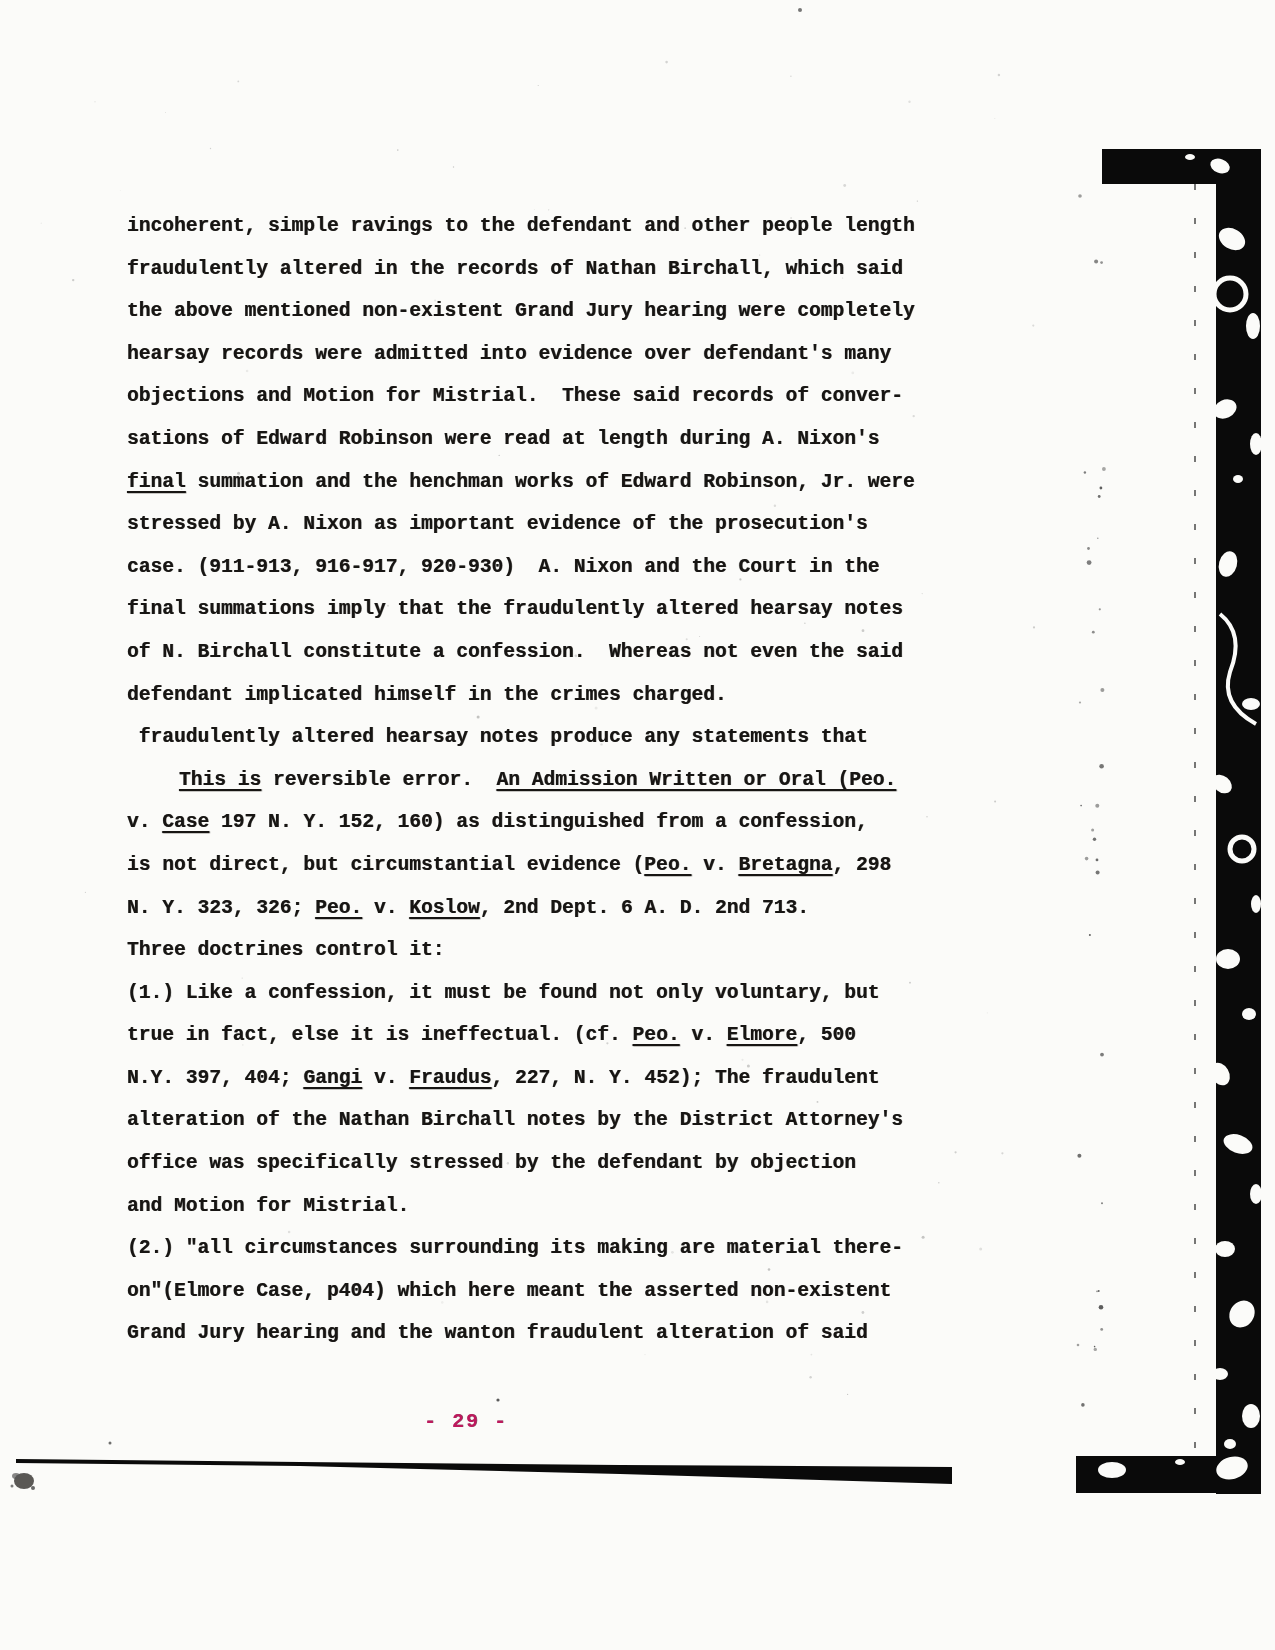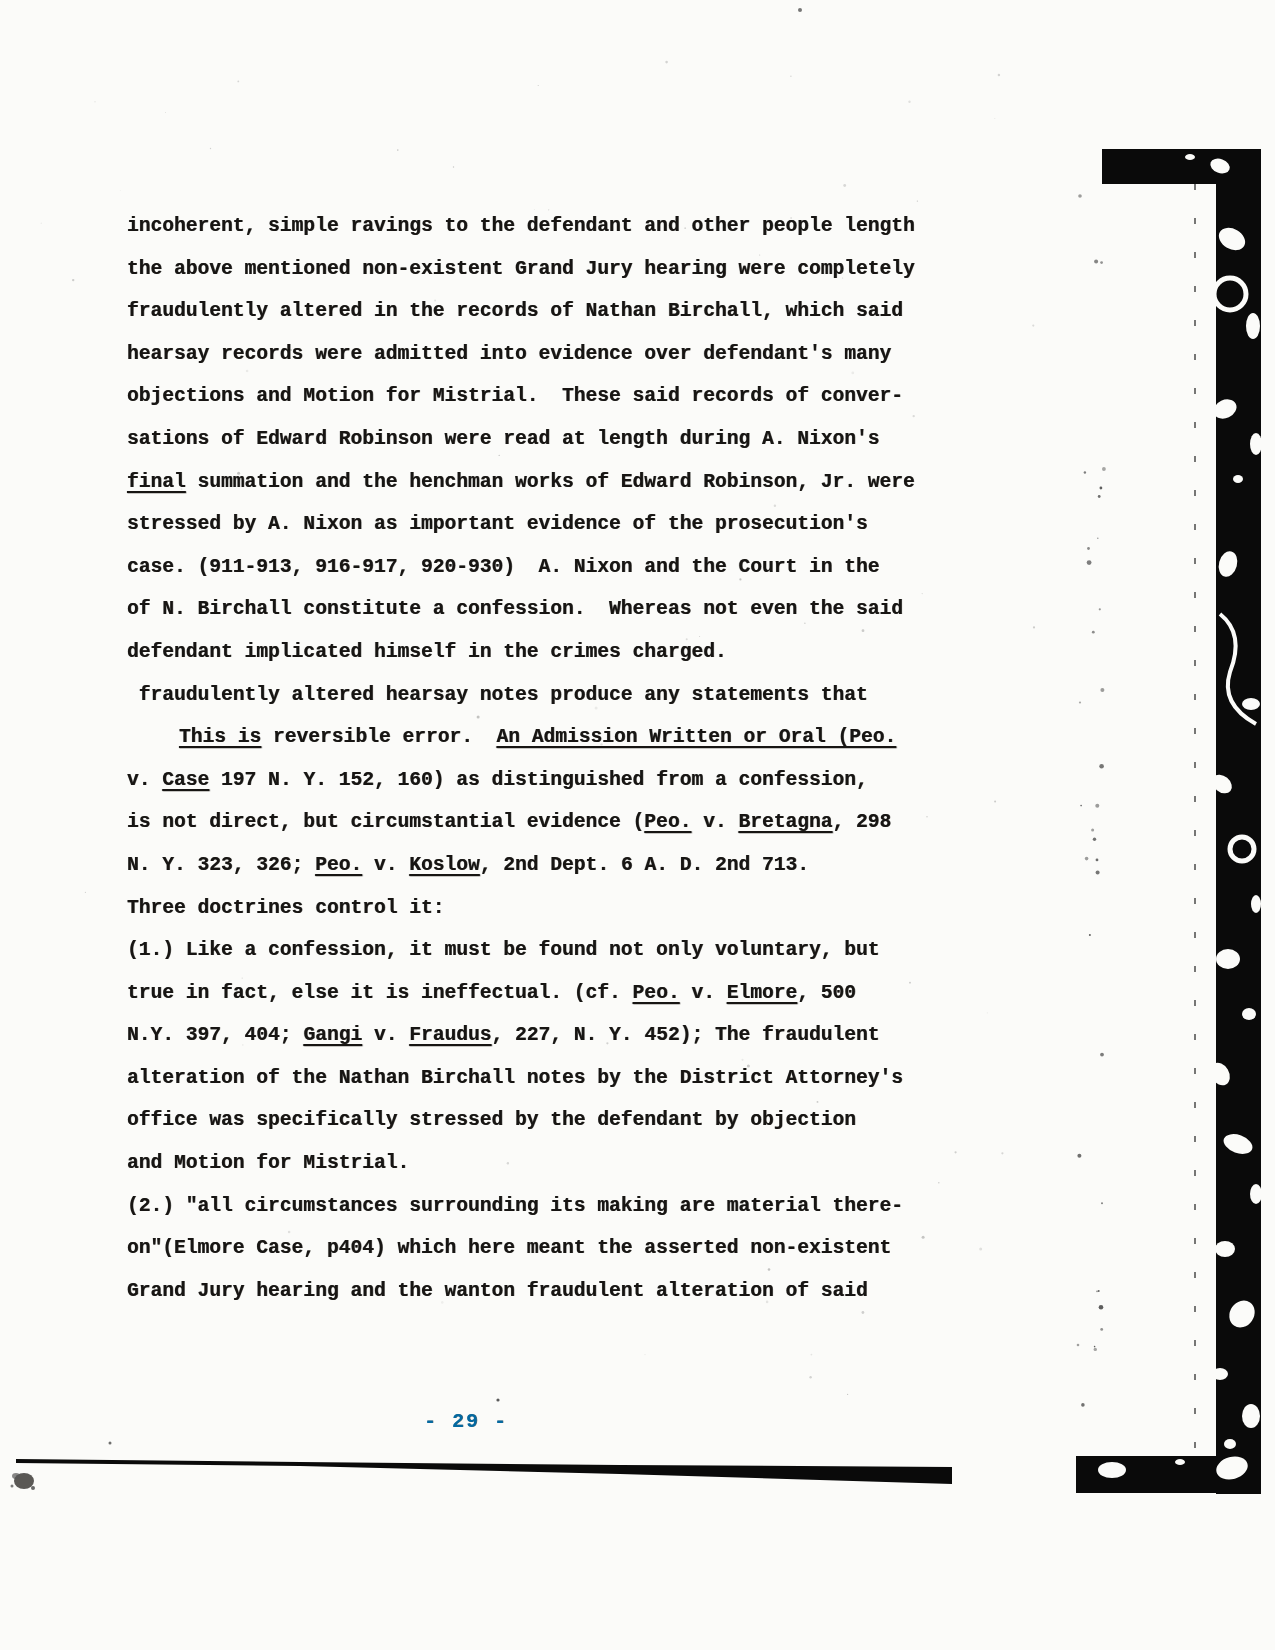--- a/index.html
+++ b/index.html
@@ -13,44 +13,45 @@
     position:absolute;left:127px;top:205px;width:880px;
     font-size:19.6px;font-weight:bold;line-height:42.6px;
     color:#171513;
     text-shadow:0.5px 0.4px 0 rgba(23,21,19,0.6), -0.3px 0 0 rgba(23,21,19,0.28);
   }
   .line{white-space:pre;height:42.6px;}
   .ind1{padding-left:52px;}
   .u{text-decoration:underline;text-decoration-thickness:2px;text-underline-offset:4px;}
   #page-number{
     position:absolute;left:424px;top:1410px;
-    font-size:20px;font-weight:bold;letter-spacing:2px;color:#0369a1;
+    font-size:20px;font-weight:bold;letter-spacing:2px;color:#be185d;
     text-shadow:0.5px 0.4px 0 rgba(23,21,19,0.6);
     white-space:pre;
   }
   svg{position:absolute;display:block;}
   #film-strip{left:1070px;top:144px;}
   #bottom-line{left:0px;top:1450px;}
   #noise-layer{left:0;top:0;}
 </style>
 </head>
 <body>
 
 <div id="page">
 
   <div id="text-block">
       <div class="line"><span>incoherent, simple ravings to the defendant and other people length</span></div>
+      <div class="line"><span>fraudulently altered in the records of Nathan Birchall, which said</span></div>
       <div class="line"><span>the above mentioned non-existent Grand Jury hearing were completely</span></div>
-      <div class="line"><span>fraudulently altered in the records of Nathan Birchall, which said</span></div>
       <div class="line"><span>hearsay records were admitted into evidence over defendant's many</span></div>
       <div class="line"><span>objections and Motion for Mistrial.  These said records of conver-</span></div>
       <div class="line"><span>sations of Edward Robinson were read at length during A. Nixon's</span></div>
       <div class="line"><span class="u">final</span><span> summation and the henchman works of Edward Robinson, Jr. were</span></div>
       <div class="line"><span>stressed by A. Nixon as important evidence of the prosecution's</span></div>
       <div class="line"><span>case. (911-913, 916-917, 920-930)  A. Nixon and the Court in the</span></div>
+      <div class="line"><span>final summations imply that the fraudulently altered hearsay notes</span></div>
       <div class="line"><span>of N. Birchall constitute a confession.  Whereas not even the said</span></div>
       <div class="line"><span>defendant implicated himself in the crimes charged.</span></div>
       <div class="line"><span> fraudulently altered hearsay notes produce any statements that</span></div>
       <div class="line ind1"><span class="u">This is</span><span> reversible error.  </span><span class="u">An Admission Written or Oral (Peo.</span></div>
       <div class="line"><span>v. </span><span class="u">Case</span><span> 197 N. Y. 152, 160) as distinguished from a confession,</span></div>
       <div class="line"><span>is not direct, but circumstantial evidence (</span><span class="u">Peo.</span><span> v. </span><span class="u">Bretagna</span><span>, 298</span></div>
       <div class="line"><span>N. Y. 323, 326; </span><span class="u">Peo.</span><span> v. </span><span class="u">Koslow</span><span>, 2nd Dept. 6 A. D. 2nd 713.</span></div>
       <div class="line"><span>Three doctrines control it:</span></div>
       <div class="line"><span>(1.) Like a confession, it must be found not only voluntary, but</span></div>
       <div class="line"><span>true in fact, else it is ineffectual. (cf. </span><span class="u">Peo.</span><span> v. </span><span class="u">Elmore</span><span>, 500</span></div>

